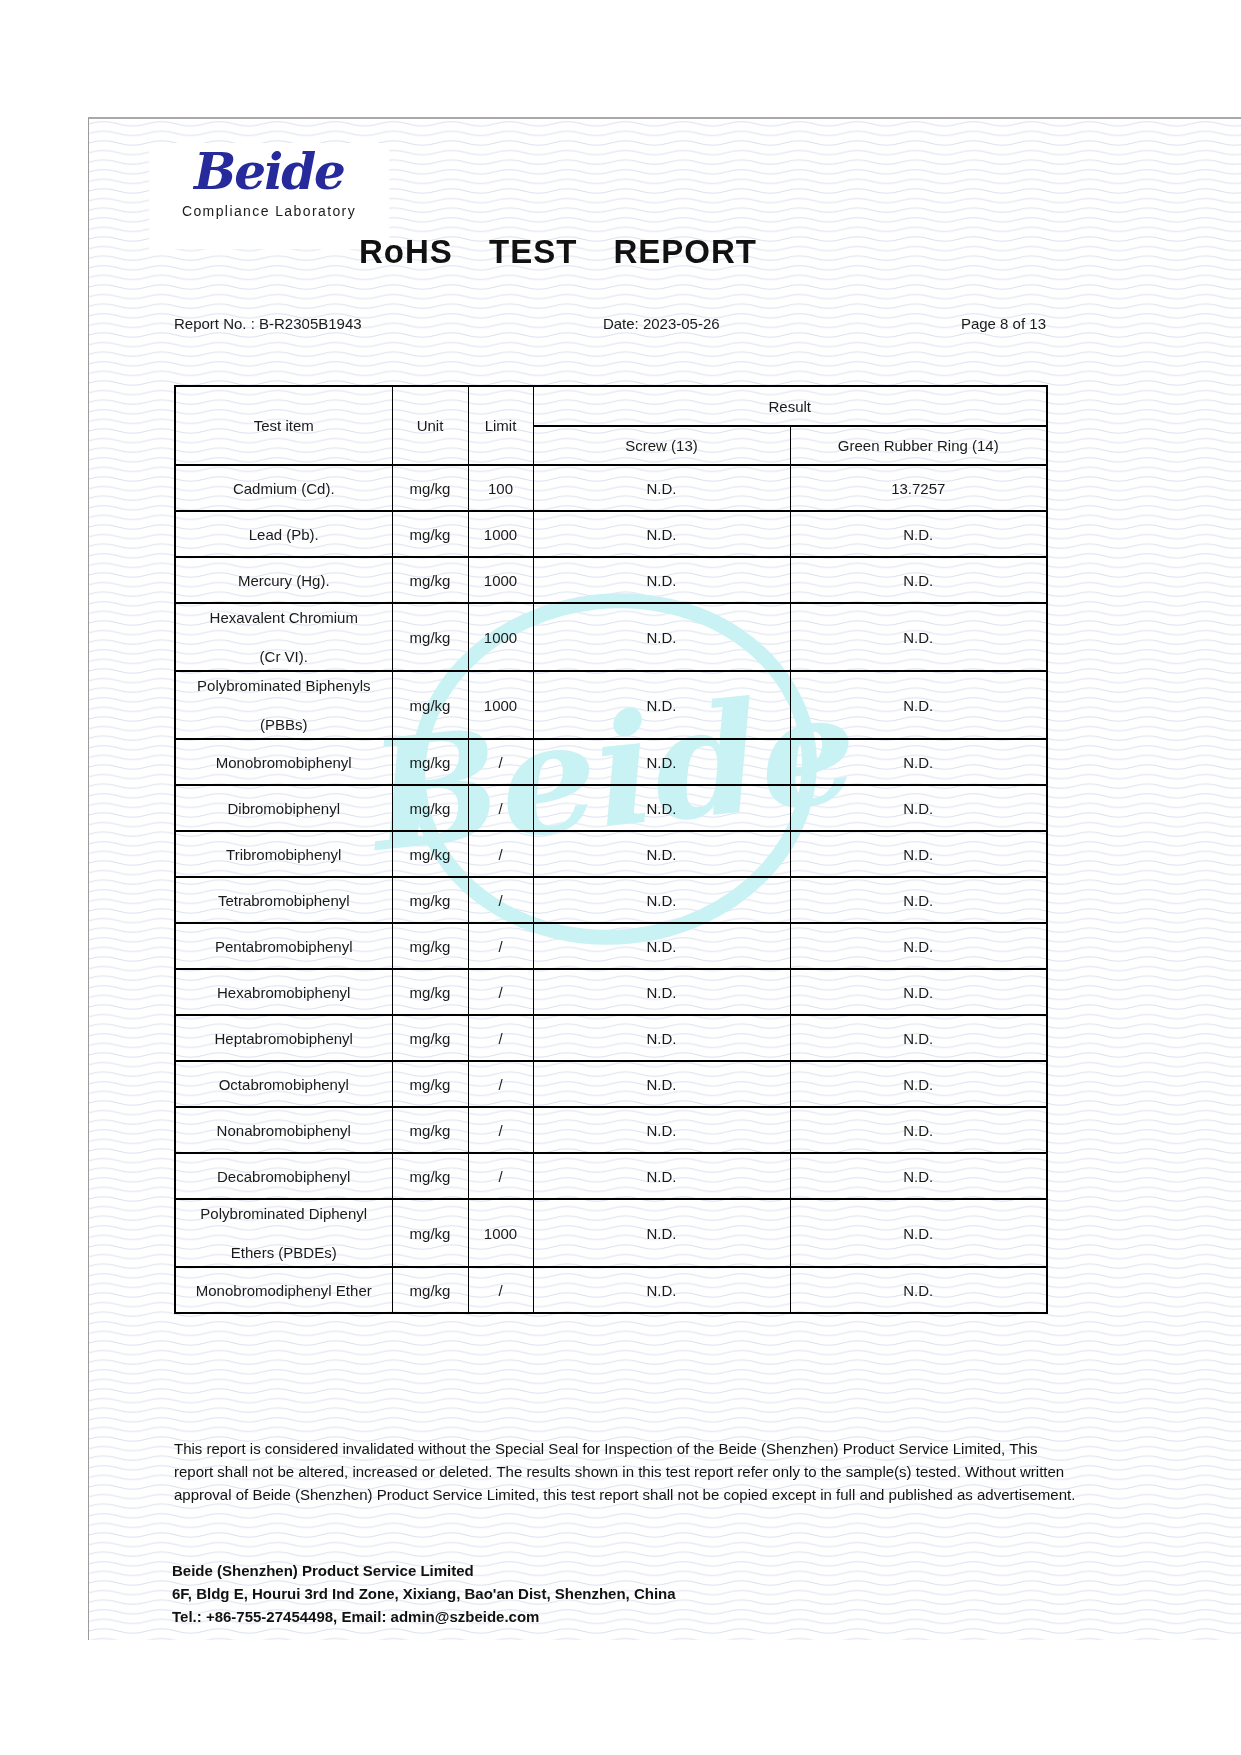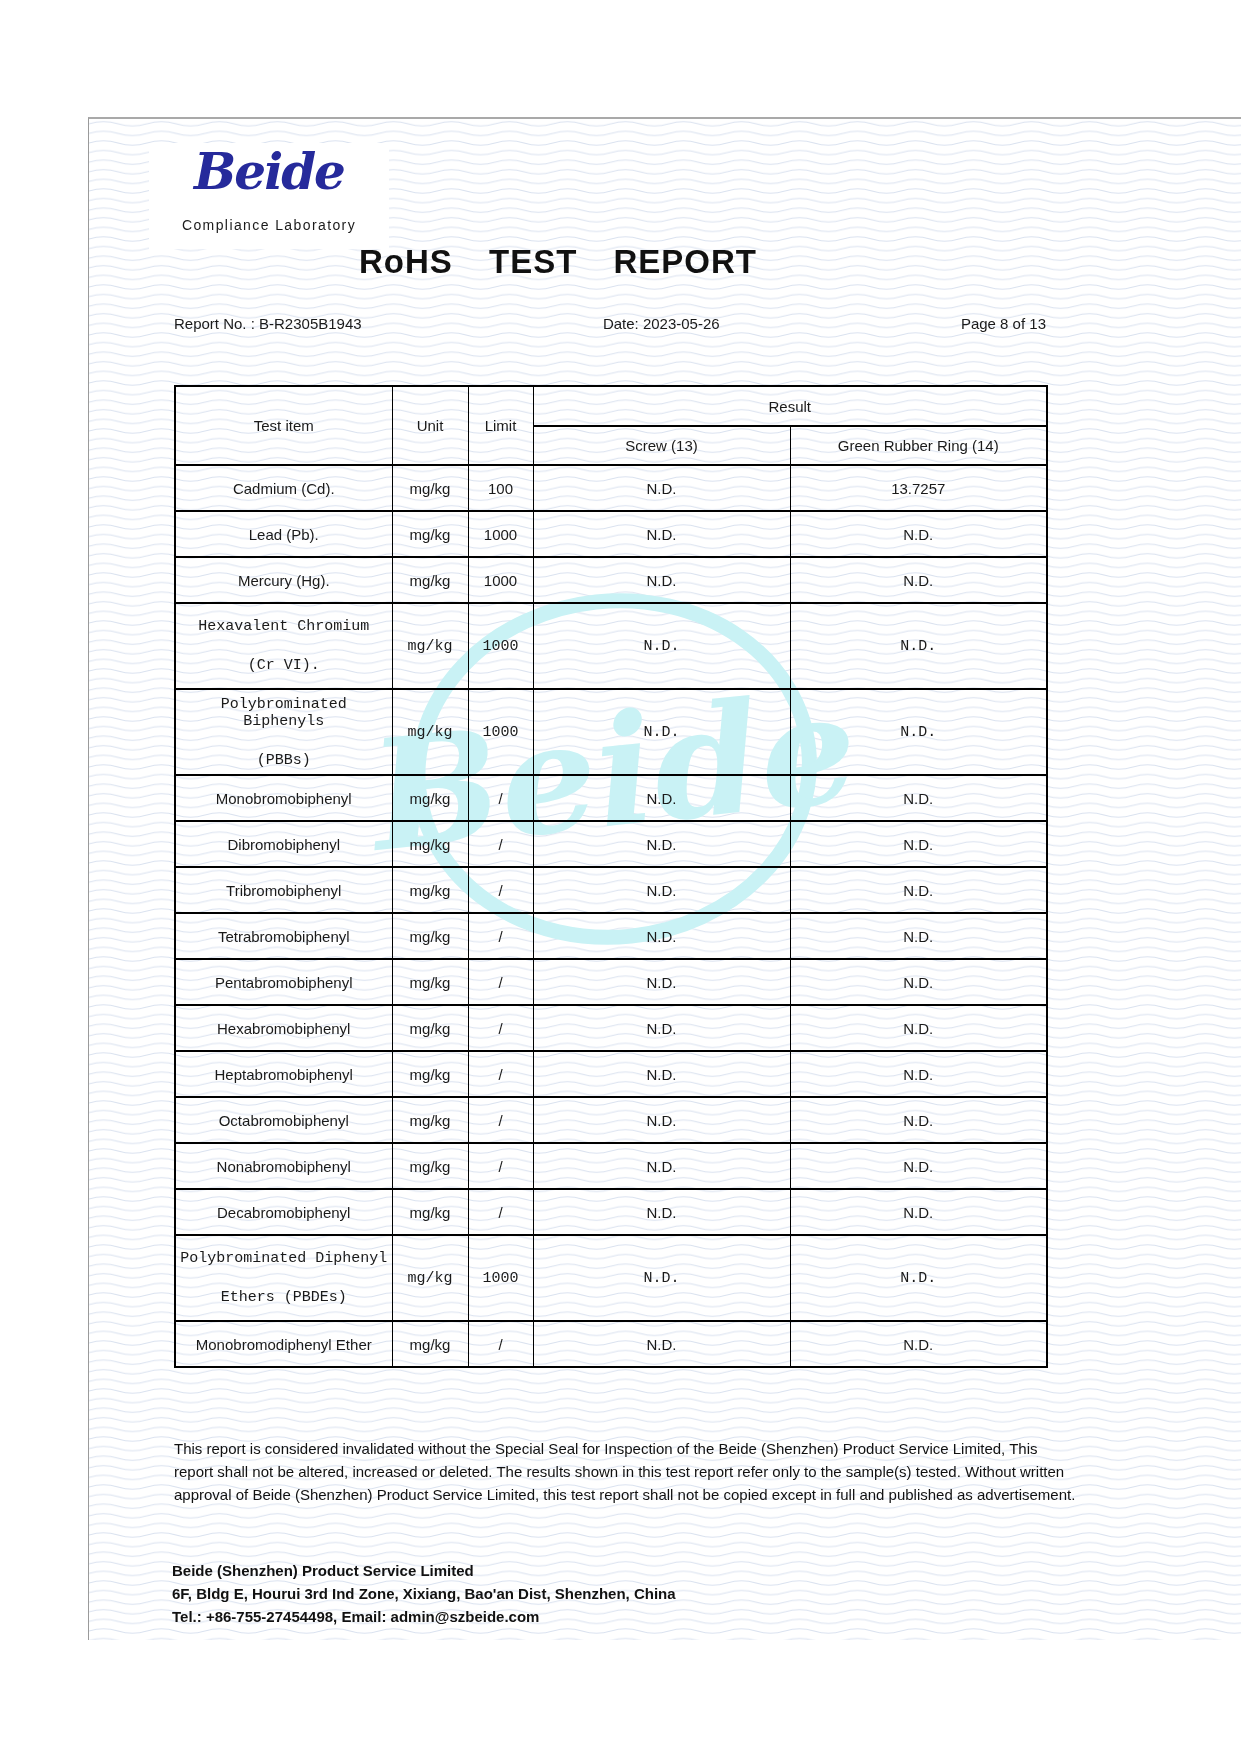--- a/index.html
+++ b/index.html
@@ -14,24 +14,24 @@
     overflow:hidden;
   }
   .waves { position:absolute; left:0; top:0; width:100%; height:100%; }
   .watermark { position:absolute; left:275px; top:438px; width:520px; height:460px; pointer-events:none; }
 
   .logo { position:absolute; left:60px; top:24px; width:240px; height:106px; background:#ffffff; text-align:center; }
   .logo-name {
     font-family:"DejaVu Serif", serif; font-style:italic; font-weight:700;
     font-size:50px; line-height:58px; color:#262a9b; letter-spacing:-2px;
   }
-  .logo-subtitle { font-size:14px; letter-spacing:1.4px; color:#1b1b1b; margin-top:16px; }
+  .logo-subtitle { font-size:14px; letter-spacing:1.4px; color:#1b1b1b; margin-top:2px; }
 
   .doc-title {
-    position:absolute; left:0; top:124px; width:938px; text-align:center;
+    position:absolute; left:0; top:114px; width:938px; text-align:center;
     font-size:33px; font-weight:700; color:#111; letter-spacing:1px; word-spacing:26px;
   }
 
   .meta-row {
     position:absolute; left:85px; top:196px; width:872px;
     display:flex; justify-content:space-between; align-items:baseline;
     font-size:15px; color:#1a1a1a;
   }
 
   .report-table {
@@ -45,21 +45,21 @@
   }
   .report-table { border:2px solid #000; }
   .col-item  { width:217px; }
   .col-unit  { width:76px; }
   .col-limit { width:65px; }
   .col-s1    { width:257px; }
   .col-s2    { width:257px; }
   tr.hrow1 { height:40px; }
   tr.hrow2 { height:39px; }
   tr.data-row { height:46px;margin-top:44px; }
-  tr.data-row.tall { height:86px;font-family:Liberation Mono, monospace; }
+  tr.data-row.tall { height:68px; }
   .c-item .line + .line { margin-top:22px;text-align:center; }
 
   .disclaimer {
     position:absolute; left:85px; top:1318px; width:906px;
     font-size:15px; line-height:23px; font-weight:400; color:#111;
   }
   .company {
     position:absolute; left:83px; top:1440px; width:906px;
     font-size:15px; line-height:23px; font-weight:700; color:#111;
   }

